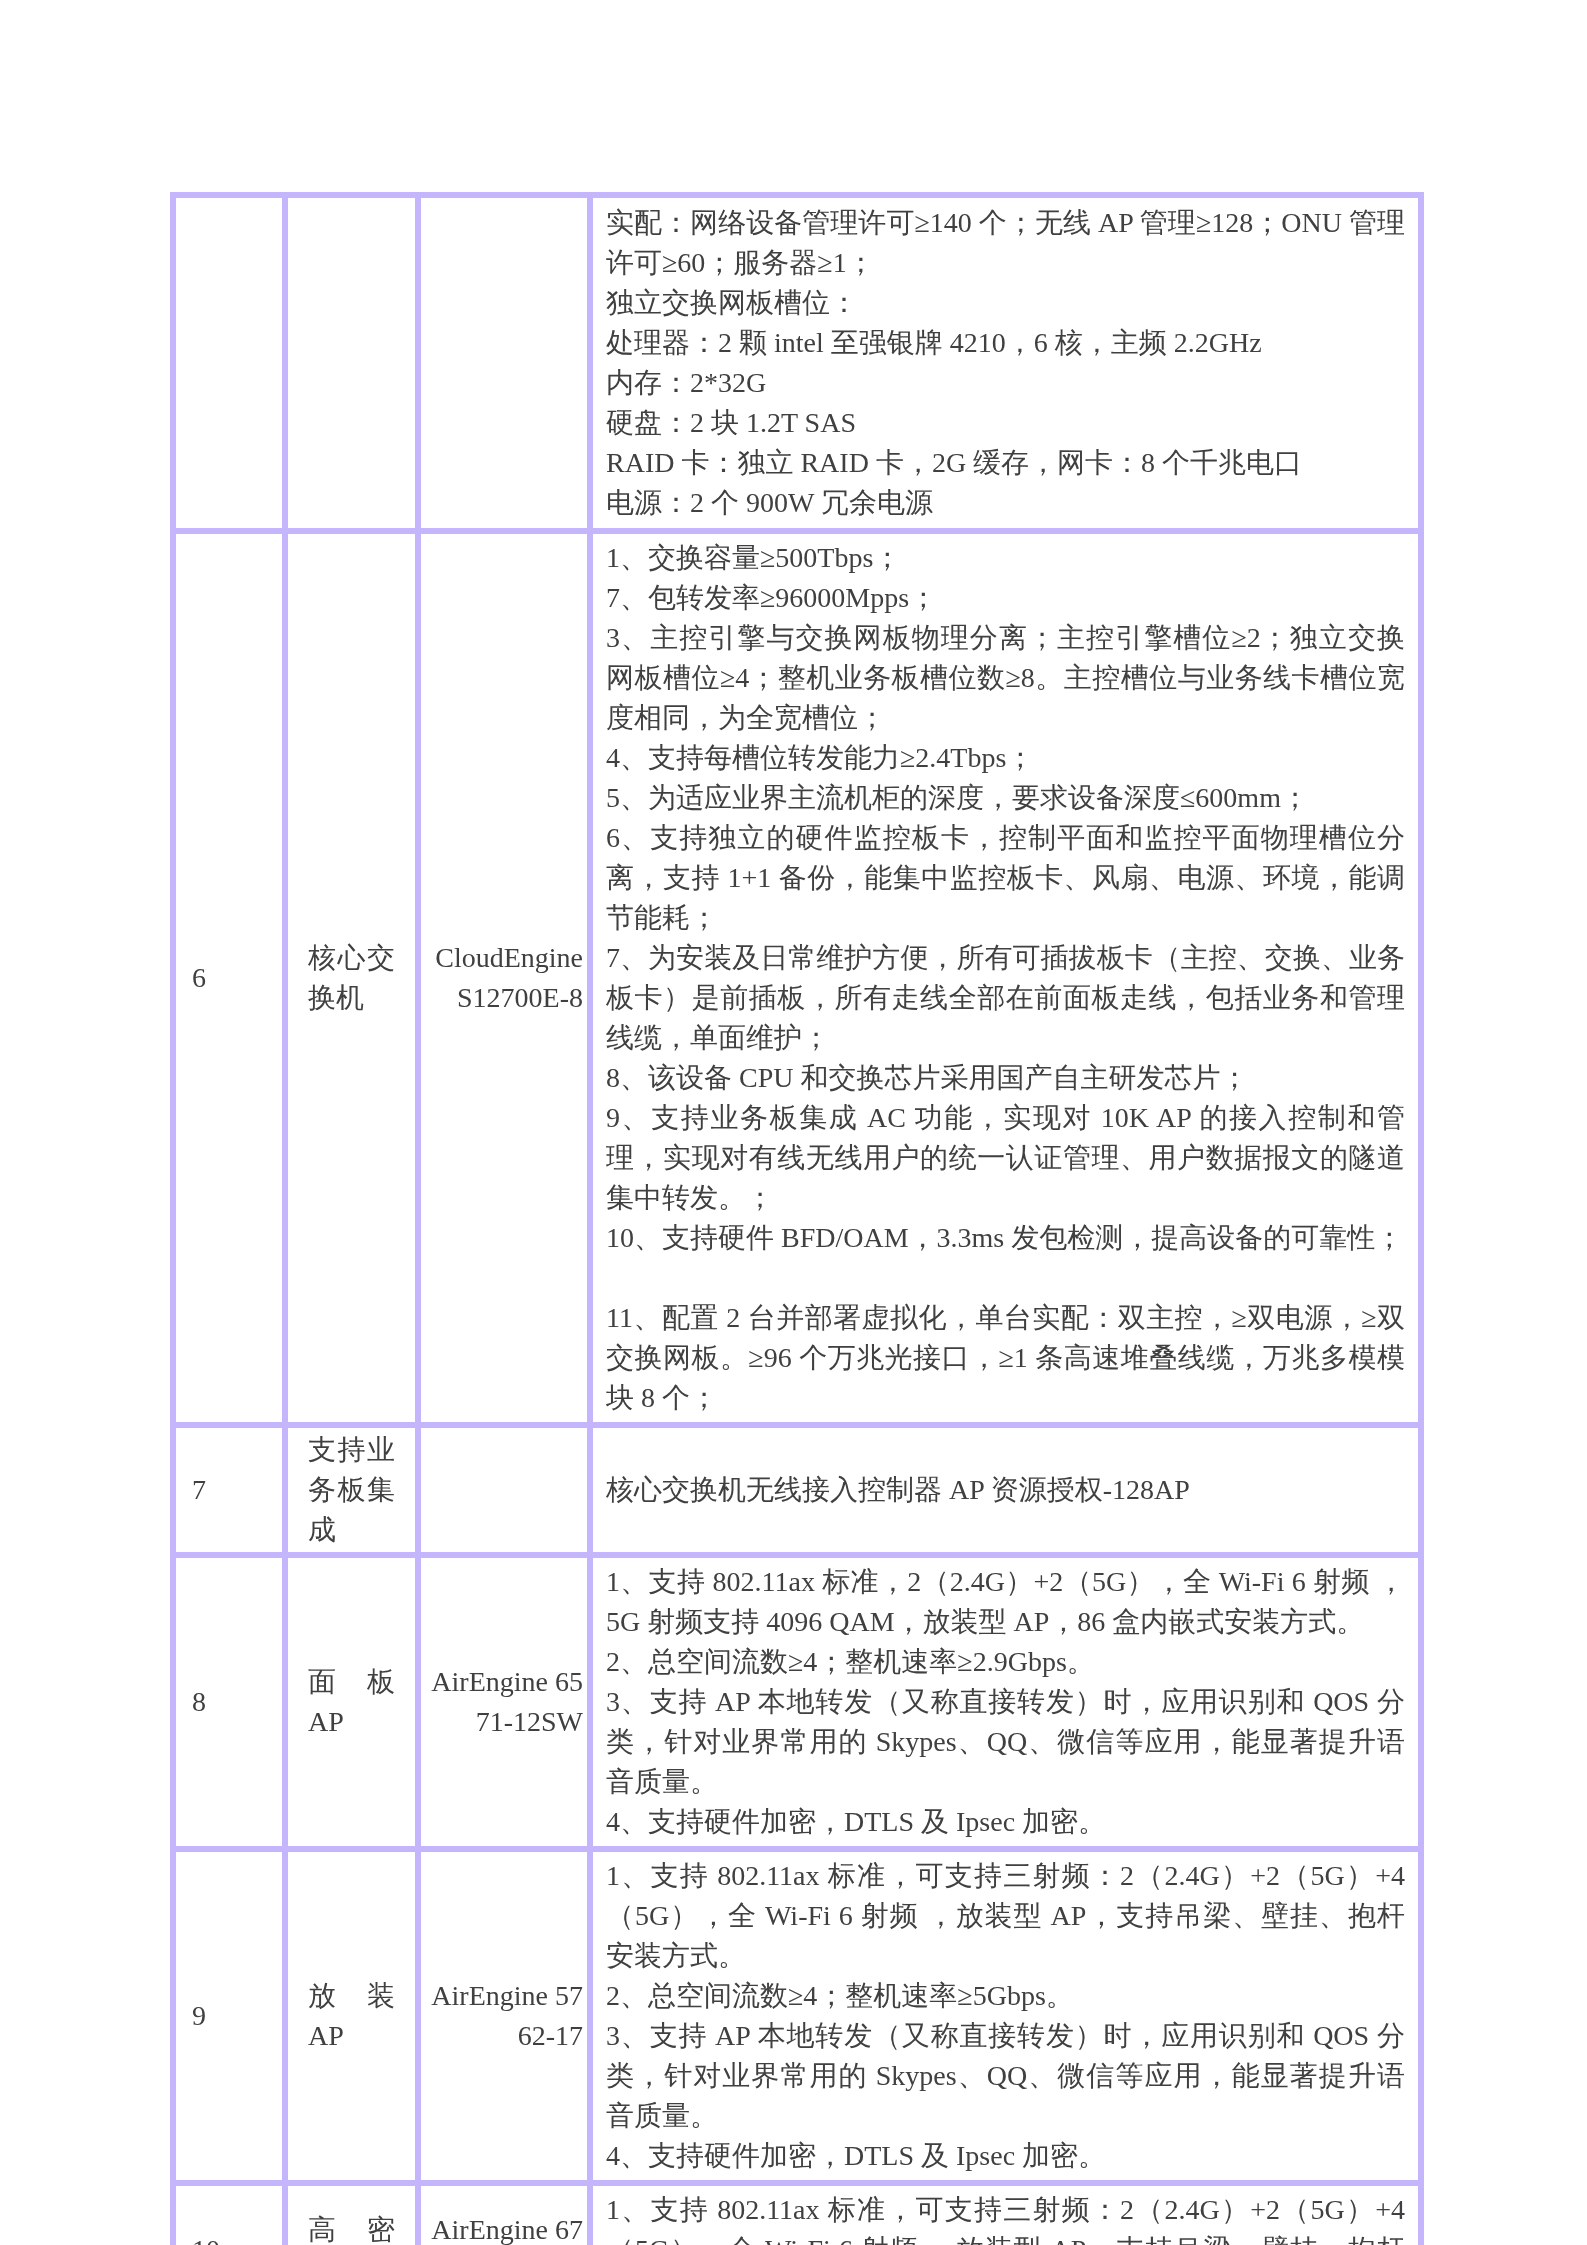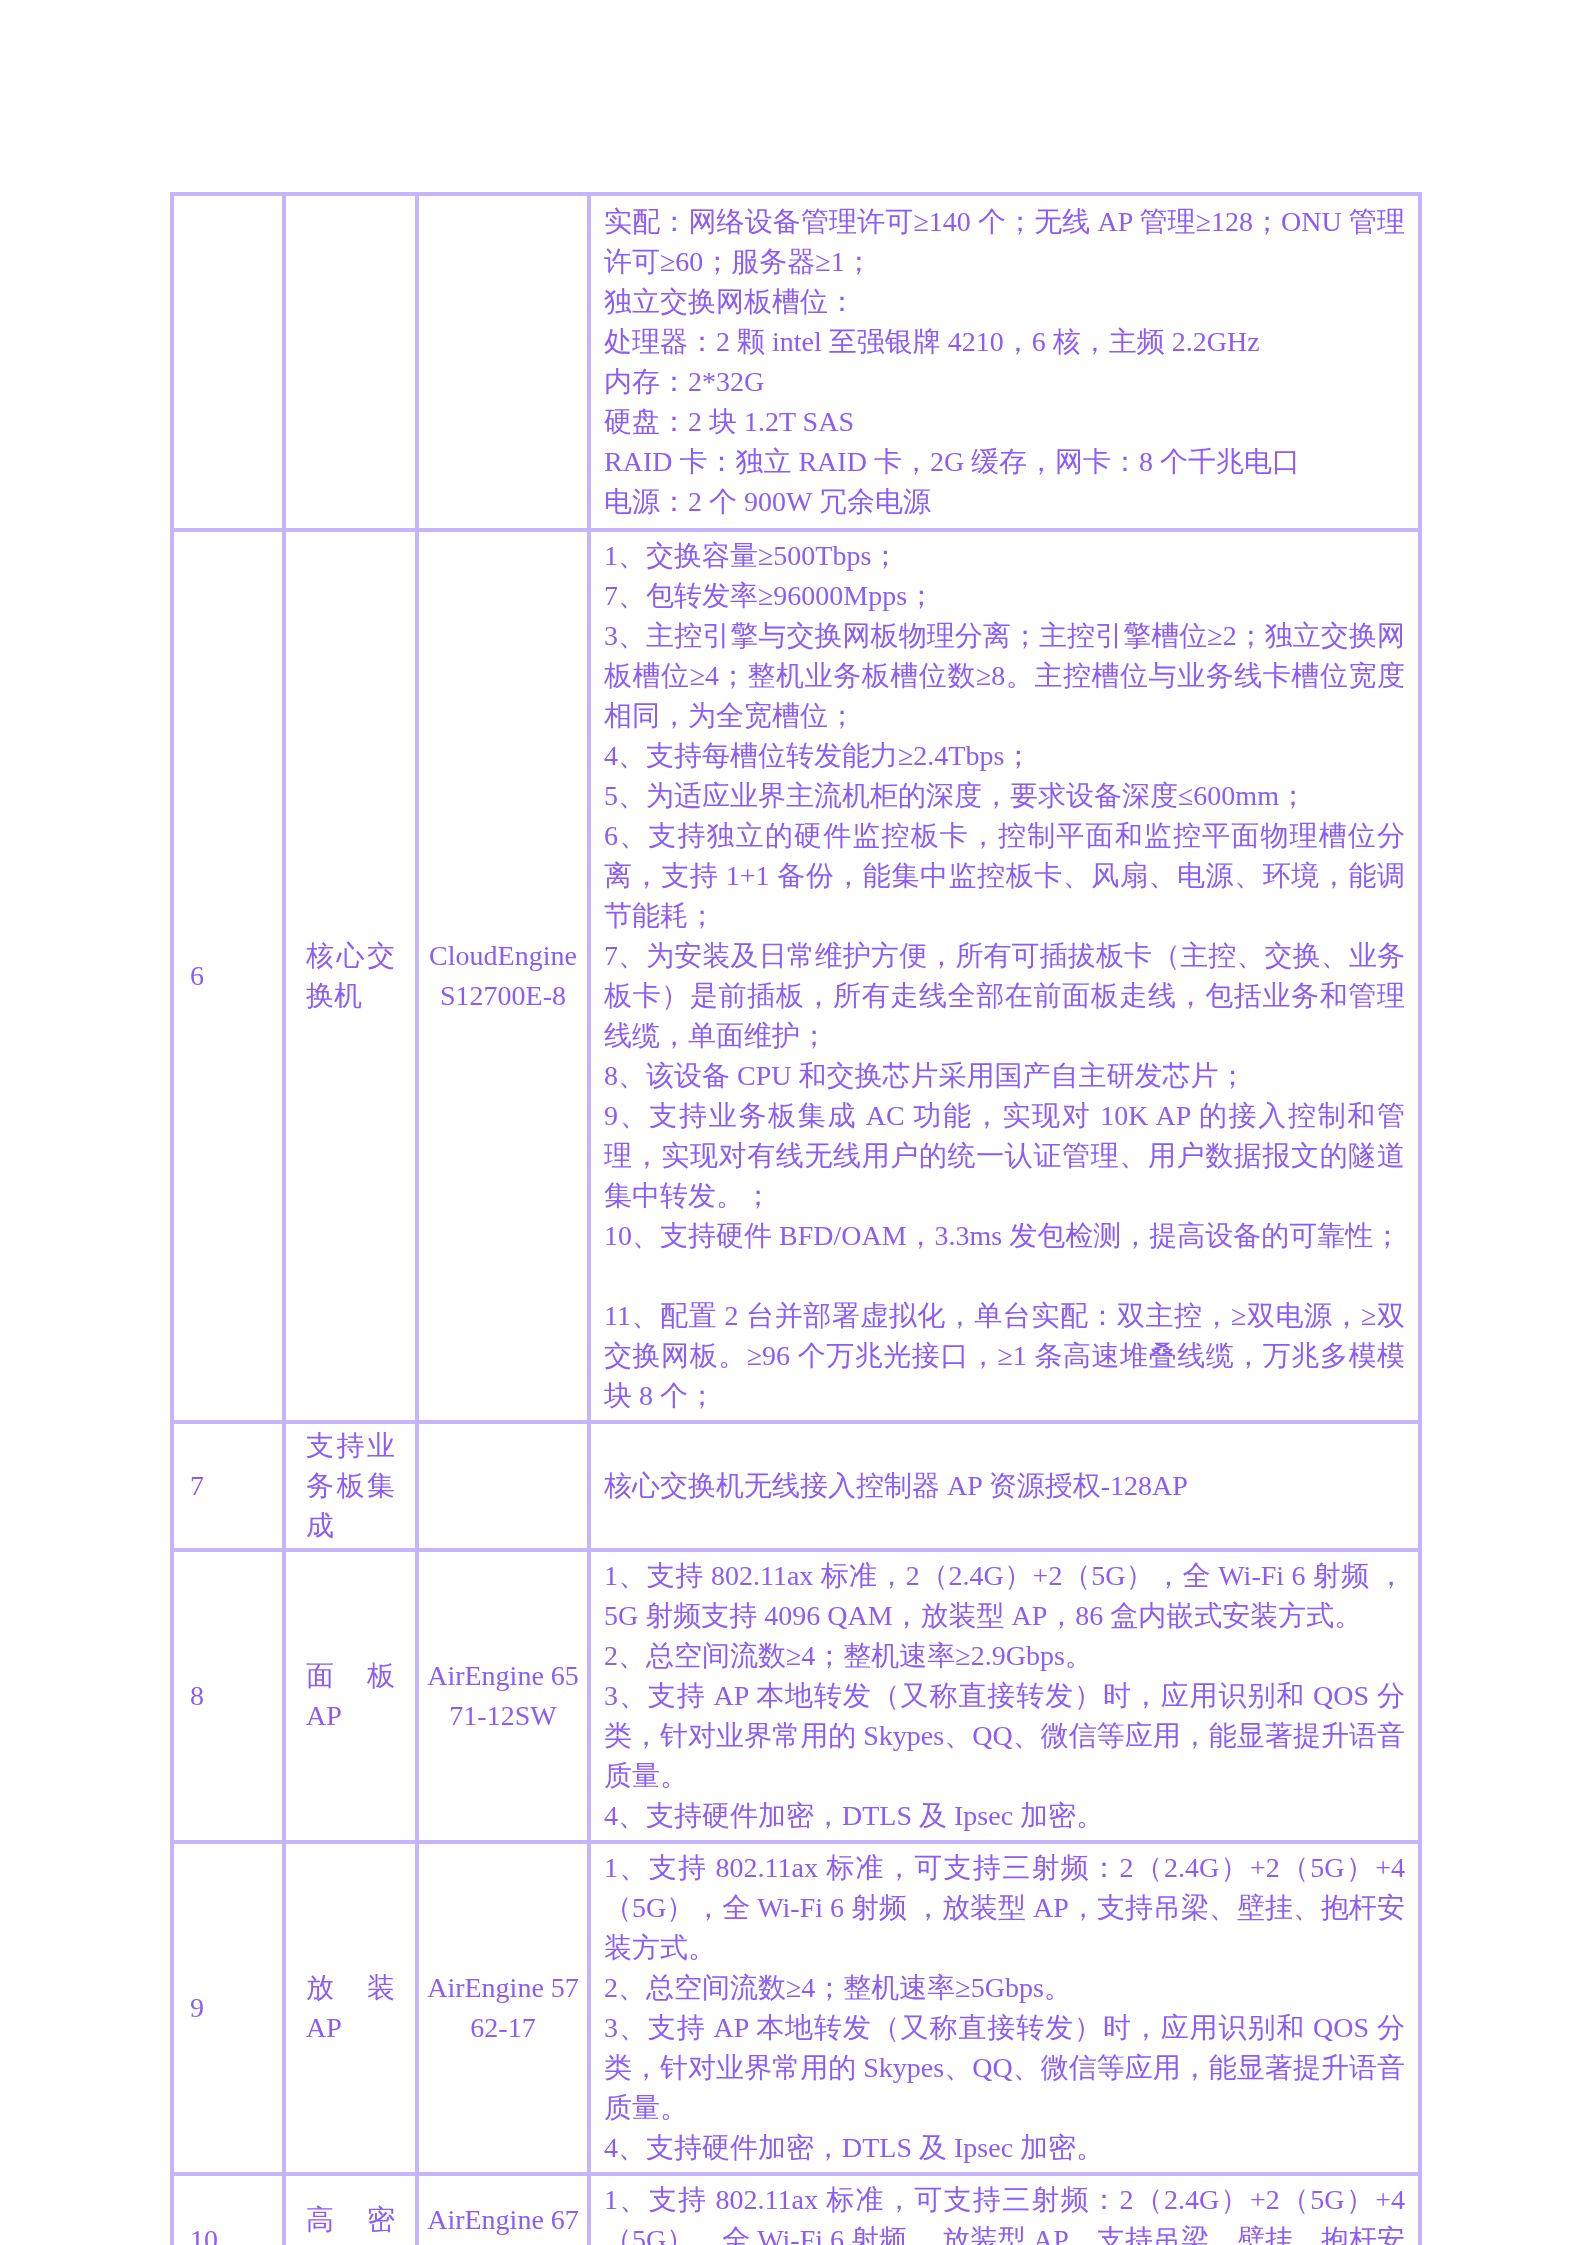--- a/index.html
+++ b/index.html
@@ -23,40 +23,40 @@
   }
   table.spec-table {
     position: absolute;
     left: 170px;
     top: 192px;
     width: 1248px;
     border-collapse: collapse;
     table-layout: fixed;
   }
   td {
-    border: 4px solid #c4b5fd;
+    border: 6px solid #c4b5fd;
     font-size: 28px;
     line-height: 40px;
-    color: #8b5cf6;
+    color: #404040;
     vertical-align: middle;
     overflow: hidden;
     background: #ffffff;
   }
   .c-no {
     padding: 2px 6px 2px 16px;
     text-align: left;
   }
   .c-name {
     padding: 2px 20px;
     text-align: justify;
   }
   .c-model {
     padding: 2px 4px;
     word-break: break-all;
-    text-align: center;
+    text-align: right;
   }
   .c-spec {
     padding: 4px 13px;
   }
   .c-spec p {
     margin: 0;
     min-height: 40px;
     text-align: justify;
   }
   tr.h-a { height: 336px; }

